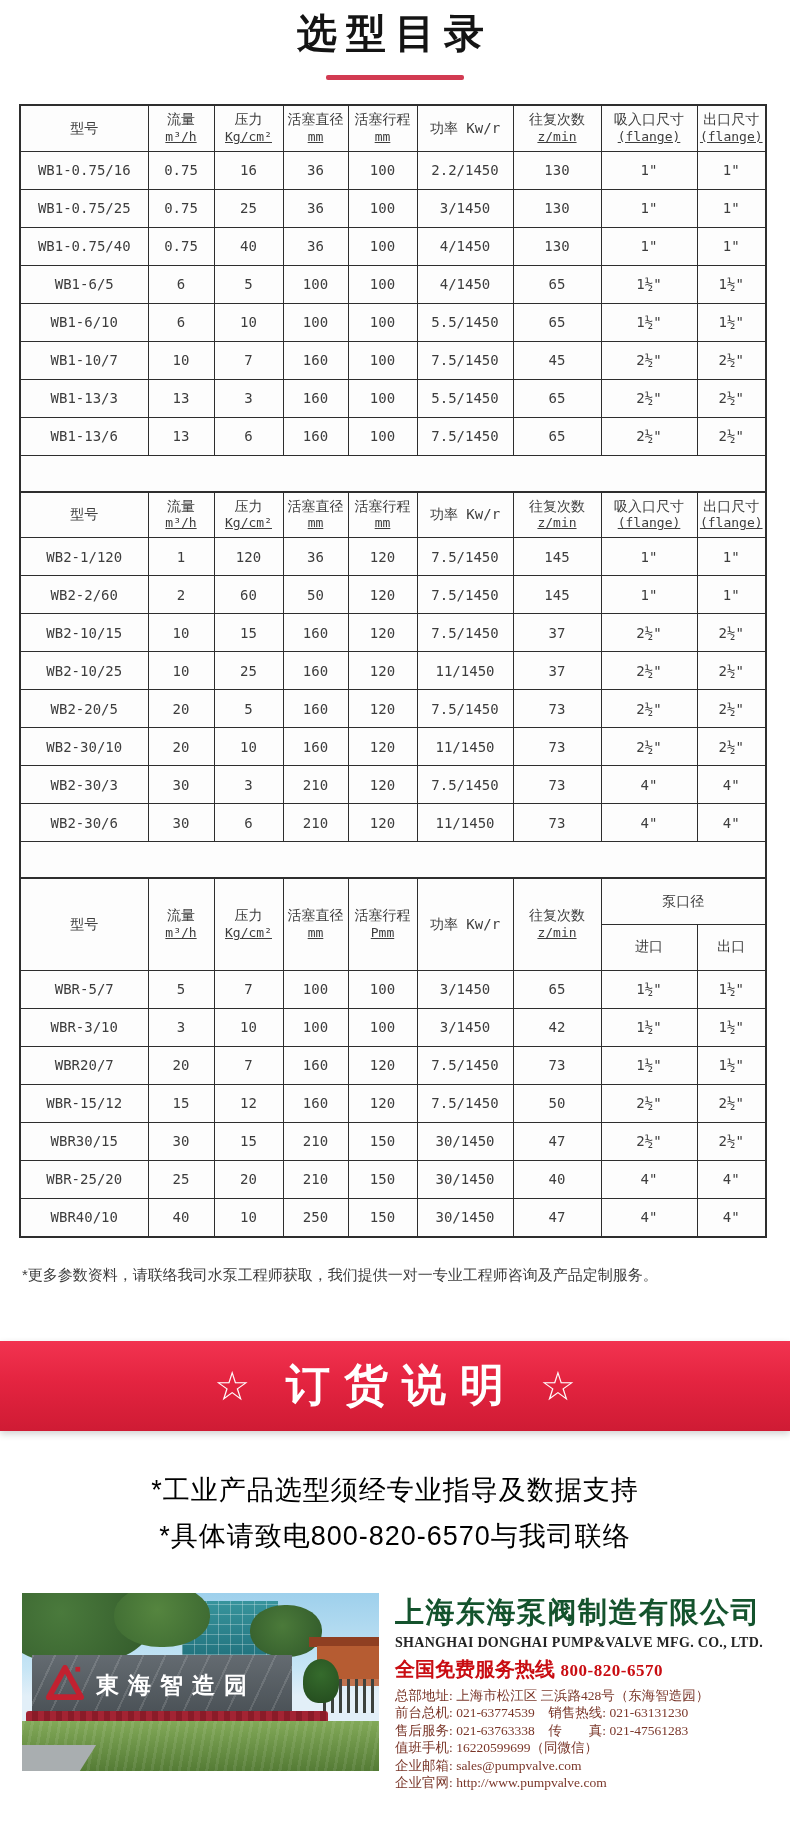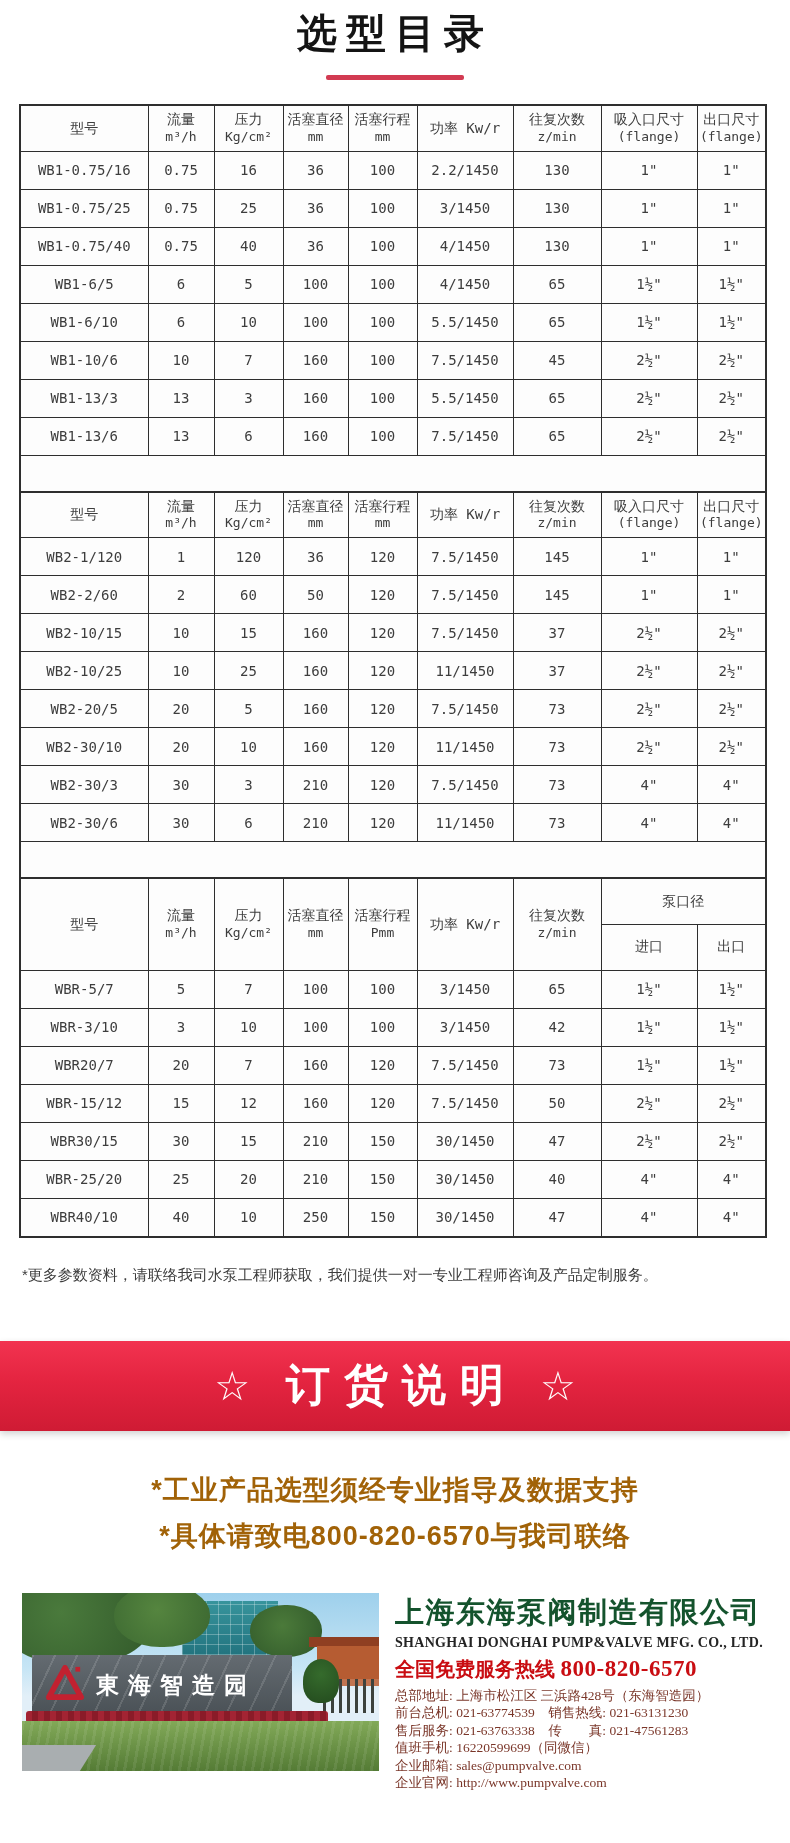--- a/index.html
+++ b/index.html
@@ -12,37 +12,37 @@
   .title-underline { width:138px; height:5px; background:#d23b52; margin:14px auto 0; border-radius:2px; }
 
   
   .tables { width:752px; margin:24px auto 0; }
   table.spec { border-collapse:collapse; table-layout:fixed; width:746px; background:#fdfdfd;
                border:2px solid #2e2e2e; font-family:"DejaVu Sans Mono","Liberation Sans",monospace; color:#3d3d3d; }
   table.spec + table.spec { margin-top:-2px; }
   table.spec th, table.spec td { border:1px solid #2e2e2e; text-align:center; vertical-align:middle; padding:0 2px; }
   table.spec thead tr { height:46px; }
   table.spec th { font-weight:normal; font-size:14px; line-height:1.25; }
-  table.spec th .h-sub { font-size:13px; }
+  table.spec th .h-sub { font-size:13px;text-decoration:underline; }
   table.spec td { height:37px; font-size:14px; }
   table.spec td.empty-row { height:35px; }
 
   
   .note { margin:28px 22px 0; font-size:15px; color:#3c3c3c; }
 
   
   .banner { margin-top:56px; width:790px; height:90px; display:flex; align-items:center; justify-content:center;
             background:linear-gradient(180deg,#f23350 0%,#e42440 45%,#cf1b34 100%);
             box-shadow:0 3px 7px rgba(0,0,0,0.18); }
   .banner .star { color:#ffffff; font-size:40px; margin:0 22px; line-height:1; }
   .banner .banner-title { color:#ffffff; font-size:44px; font-weight:bold; letter-spacing:14px; text-indent:14px; }
 
   
   .promo { margin-top:36px; text-align:center; }
-  .promo-line { font-size:27px; font-weight:bold; color:#a16207; line-height:46px; letter-spacing:1px; }
+  .promo-line { font-size:27px; font-weight:normal; color:#000000; line-height:46px; letter-spacing:1px; }
 
   
   .footer { display:flex; margin:34px 22px 0; gap:16px; }
   .photo { position:relative; flex:none; width:357px; height:178px; overflow:hidden;
            background:linear-gradient(180deg,#9ed0ec 0%,#c6e5f5 42%,#e2eff8 58%); }
   .ph-bldg { position:absolute; left:160px; top:8px; width:96px; height:64px;
              background:repeating-linear-gradient(90deg,rgba(255,255,255,.28) 0 1px,transparent 1px 12px),
                         repeating-linear-gradient(0deg,rgba(255,255,255,.28) 0 1px,transparent 1px 10px),
                         linear-gradient(180deg,#37949c,#1f6e7a); }
   .ph-tree { position:absolute; border-radius:48%; }
@@ -64,21 +64,21 @@
                 background:repeating-linear-gradient(90deg,#a32433 0 6px,#8a1b28 6px 12px); }
   .ph-grass { position:absolute; left:0; bottom:0; width:100%; height:50px;
               background:repeating-linear-gradient(100deg,rgba(255,255,255,.08) 0 3px,transparent 3px 9px),
                          linear-gradient(180deg,#82a958,#547b35); }
   .ph-path { position:absolute; left:-14px; bottom:0; width:80px; height:26px; background:#a9aeb0; transform:skewX(-32deg); }
 
   .f-right { flex:1; padding-top:0; min-width:0; }
   .company-cn { font-size:29px; font-weight:bold; color:#14532d; letter-spacing:1.5px; white-space:nowrap; }
   .company-en { margin-top:2px; font-family:"Liberation Serif",serif; font-weight:bold; font-size:14px; color:#242424; letter-spacing:0.3px; white-space:nowrap; }
   .hotline { margin-top:5px; color:#c90d12; font-weight:bold; font-size:20px; white-space:nowrap; }
-  .hotline .hotline-number { font-size:23px; font-family:"Liberation Serif",serif; letter-spacing:0.5px; }
+  .hotline .hotline-number { font-size:17px; font-family:"Liberation Serif",serif; letter-spacing:0.5px; }
   .contacts { margin-top:4px; }
   .contact-line { font-family:"Liberation Serif",serif; font-weight:normal; font-size:13.5px; color:#7a3629; line-height:17.5px; white-space:nowrap; }
 </style>
 </head>
 <body>
 
 <div class="page">
 
   <div class="title-wrap">
     <div class="page-title">选型目录</div>
@@ -186,21 +186,21 @@
             <td>6</td>
             <td>10</td>
             <td>100</td>
             <td>100</td>
             <td>5.5/1450</td>
             <td>65</td>
             <td>1½"</td>
             <td>1½"</td>
           </tr>
           <tr>
-            <td>WB1-10/6</td>
+            <td>WB1-10/7</td>
             <td>10</td>
             <td>7</td>
             <td>160</td>
             <td>100</td>
             <td>7.5/1450</td>
             <td>45</td>
             <td>2½"</td>
             <td>2½"</td>
           </tr>
           <tr>

